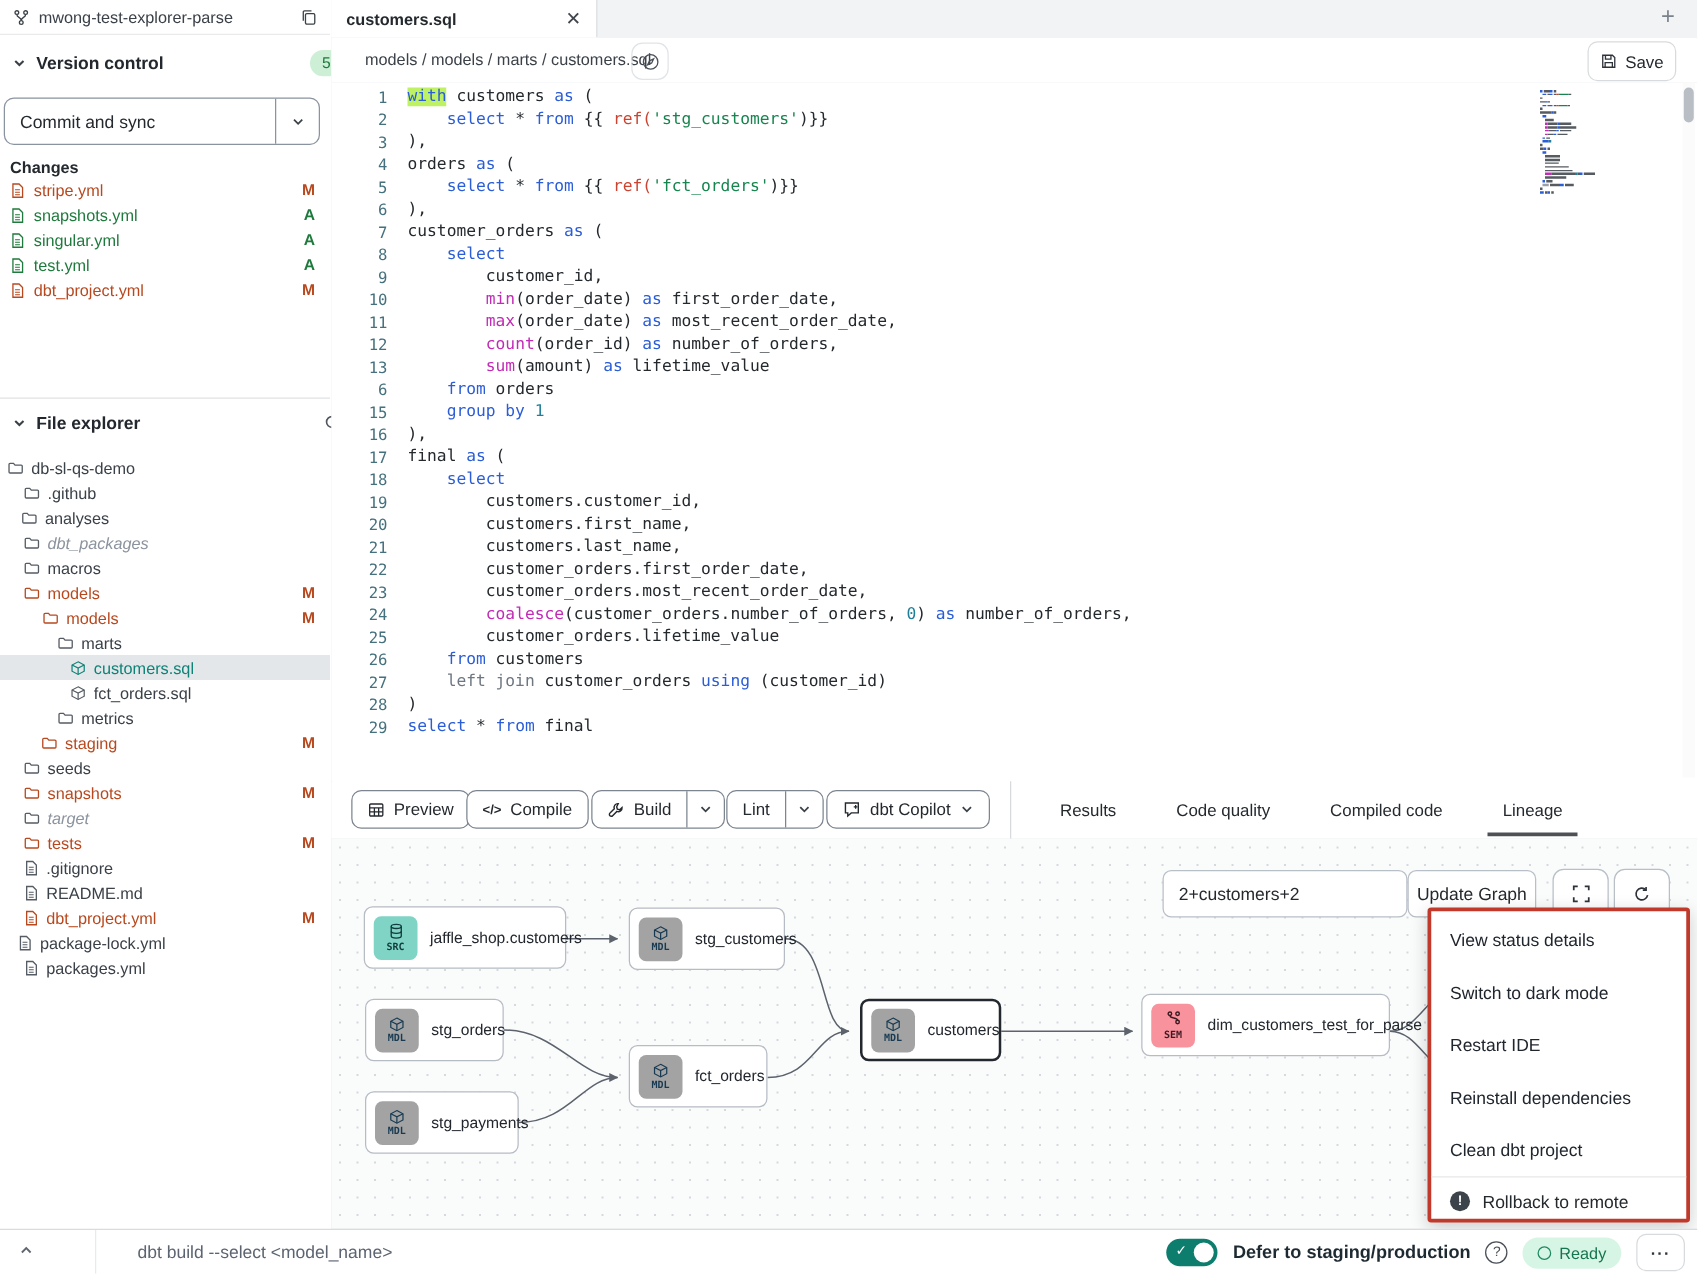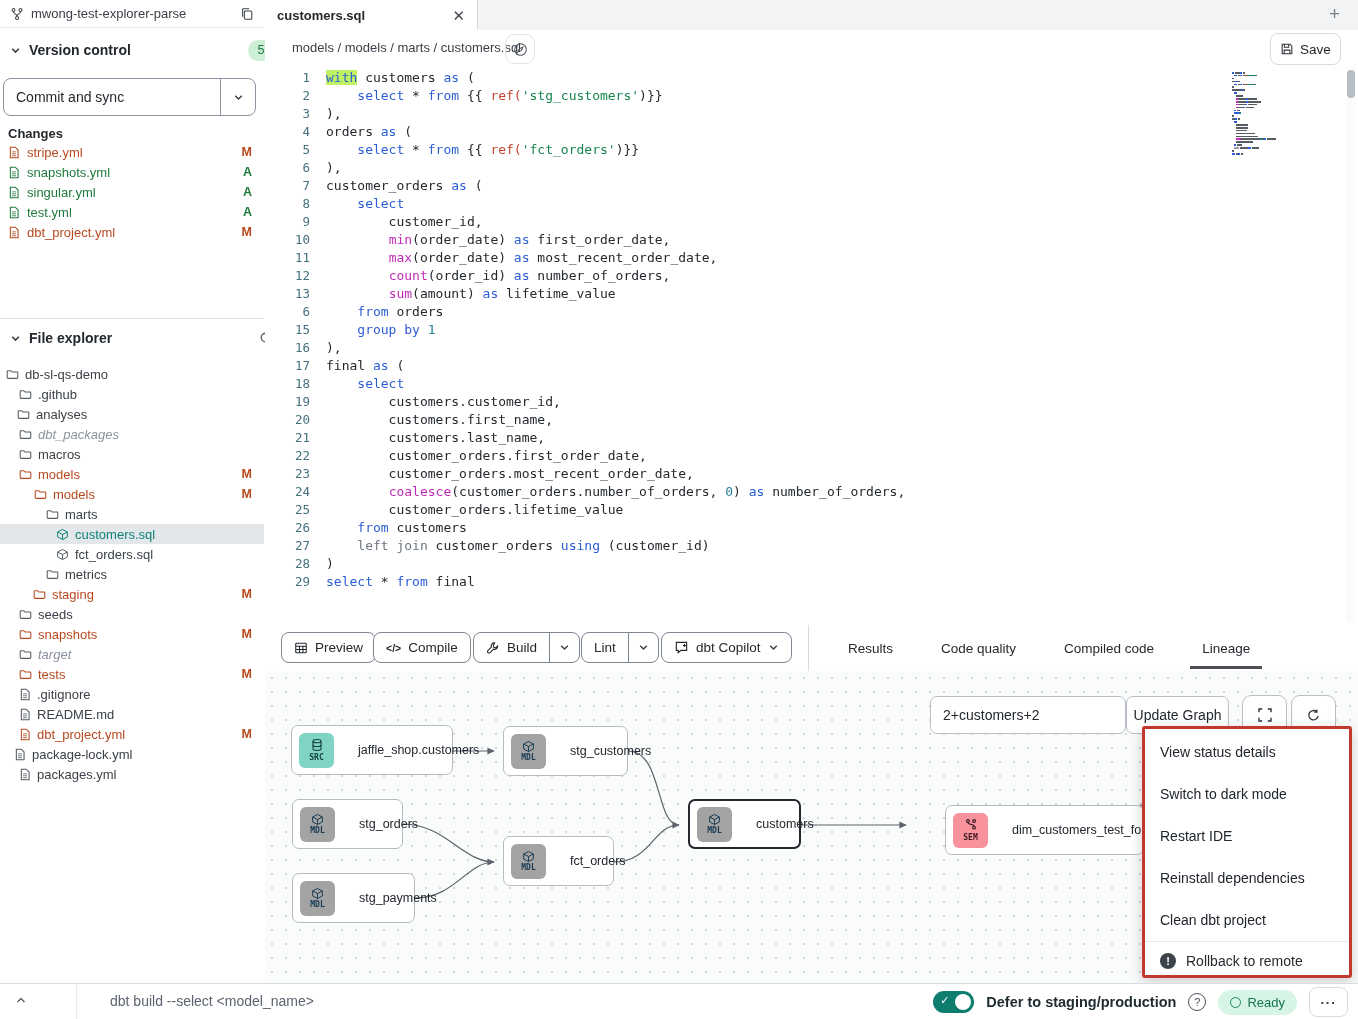--- a/index.html
+++ b/index.html
@@ -75,21 +75,21 @@
   .tbtn .dd{height:100%;width:29px;border-left:1px solid #7d8590;display:flex;align-items:center;justify-content:center;}
   #tb-div{left:543px;top:0;width:0;height:46px;border-left:1px solid #d8dbde;}
   #panel-tabs{left:555px;top:0;height:46px;display:flex;align-items:center;gap:36px;padding-left:22px;}
   .ptab{font-size:13.5px;color:#24292e;cursor:pointer;position:relative;padding:13px 6px;}
   .ptab.active::after{content:"";position:absolute;left:-6px;right:-6px;bottom:0;height:3px;background:#4d5156;}
   
   #lineage{left:265px;top:671px;width:1093px;height:312px;background:#fafbfb;border-bottom:1px solid #d8dbde;
            background-image:radial-gradient(#d4d8dd 1px,transparent 1.2px);background-size:14px 14px;overflow:hidden;}
   #edges{left:0;top:0;}
   .node{position:absolute;height:50px;background:#fff;border:1px solid #b6bcc4;border-radius:7px;
-        display:flex;align-items:center;gap:24px;padding-left:7px;box-sizing:border-box;cursor:pointer;}
+        display:flex;align-items:center;gap:10px;padding-left:7px;box-sizing:border-box;cursor:pointer;}
   .node.sel{border:2px solid #23272e;}
   .node .nlabel{font-size:12.5px;color:#22272e;}
   .nbadge{width:35px;height:35px;border-radius:6px;display:flex;flex-direction:column;align-items:center;
           justify-content:center;flex:0 0 auto;}
   .nbadge .bt{font-family:"DejaVu Sans Mono",monospace;font-size:8px;font-weight:700;margin-top:0.5px;}
   .b-SRC{background:#7fd4c5;color:#123c3c;}
   .b-MDL{background:#a3a3a3;color:#173a52;}
   .b-SEM{background:#f8929d;color:#3c1a22;}
   #lin-search{left:665px;top:25px;width:196px;height:38px;border:1px solid #b9bfc7;border-radius:7px;
               background:#fff;box-sizing:border-box;padding:0 12px;font-size:14px;color:#24292e;
@@ -905,21 +905,21 @@
             <span>
               <svg width="13" height="13" viewBox="0 0 16 16" fill="none" stroke="currentColor" stroke-width="1.2">
                 <path d="M8 1.8 14 5v6L8 14.2 2 11V5z"></path>
                 <path d="M2 5l6 3 6-3M8 8v6.2"></path>
               </svg>
             </span>
             <span class="bt">MDL</span>
           </span>
           <span class="nlabel">customers</span>
         </div>
-        <div class="node" style="left: 648px; top: 134px; width: 199px; margin-left: 32px;">
+        <div class="node" style="left: 648px; top: 124px; width: 199px;">
           <span class="nbadge b-SEM">
             <span>
               <svg width="14" height="14" viewBox="0 0 16 16" fill="none" stroke="currentColor" stroke-width="1.3">
                 <circle cx="4.5" cy="3.5" r="1.6"></circle>
                 <circle cx="11.5" cy="3.5" r="1.6"></circle>
                 <circle cx="11.5" cy="11" r="1.6"></circle>
                 <path d="M4.5 5.1c0 3 7 1.5 7 4.3"></path>
               </svg>
             </span>
             <span class="bt">SEM</span>

